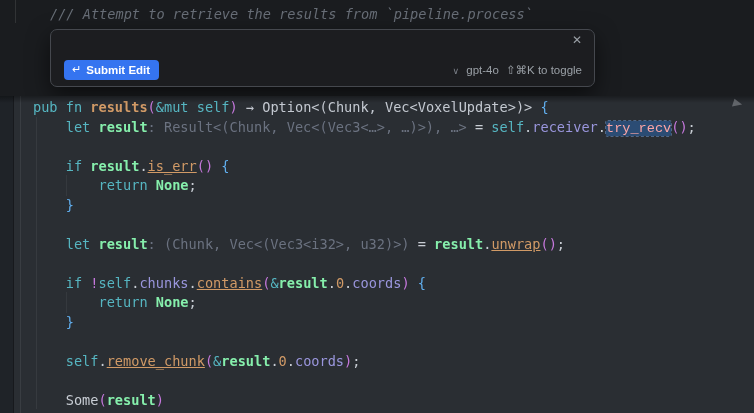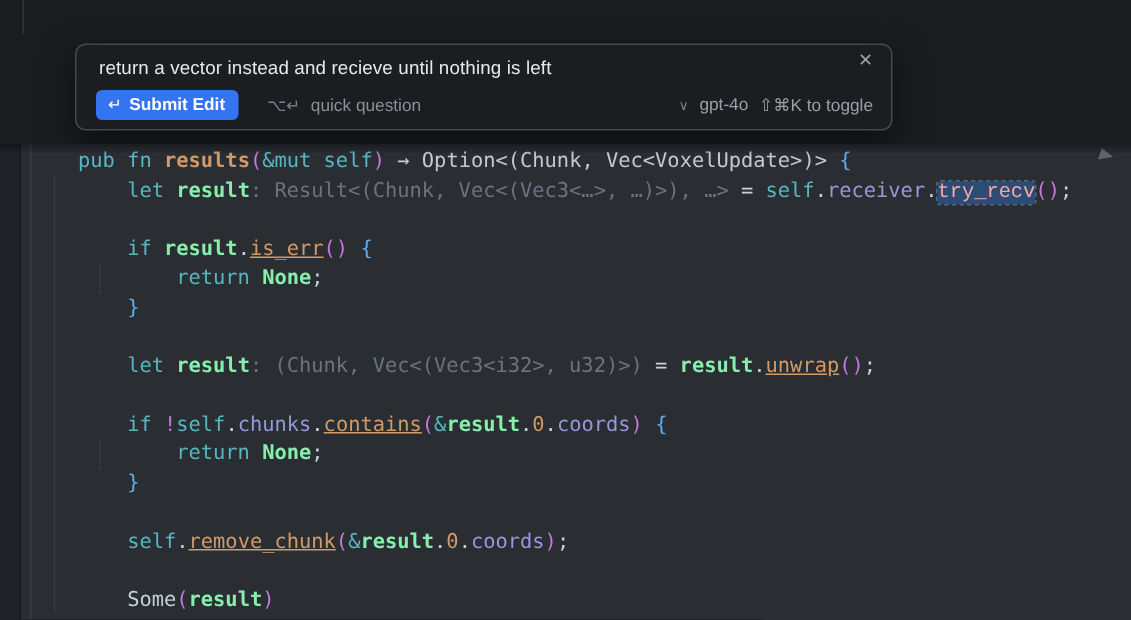--- a/index.html
+++ b/index.html
@@ -59,21 +59,21 @@
   .g-main{left:20px;top:0;height:100%;}
   .g-body{left:36px;top:21px;height:292px;background:rgba(255,255,255,0.06);}
   .g-if1{left:66px;top:79px;height:21px;background:rgba(255,255,255,0.055);}
   .g-if2{left:66px;top:196px;height:21px;background:rgba(255,255,255,0.055);}
 
   .code{
     position:absolute;left:0;top:2px;width:100%;
     font-family:"DejaVu Sans Mono","Liberation Mono",monospace;
     font-size:13.6px;line-height:19.5px;white-space:pre;
   }
-  .code-line{height:19.5px;padding-left:52px;}
+  .code-line{height:19.5px;padding-left:33px;}
 
   .tk-kw{color:#56b6c2;}
   .tk-fn{color:#d19a66;font-weight:700;}
   .tk-mt{color:#d19a66;text-decoration:underline;}
   .tk-fd{color:#9a96dd;}
   .tk-var{color:#86efac;font-weight:700;}
   .tk-pl{color:#c9ced5;}
   .tk-ty{color:#c4c9d1;}
   .tk-in{color:#6b7280;}
   .tk-pn{color:#c678dd;}
@@ -92,33 +92,29 @@
     transform:rotate(18deg);
   }
 </style>
 </head>
 <body>
 
 <div class="screen">
 
   <div class="top-area">
     <div class="top-guide"></div>
+    <div class="comment-line">/// Attempt to retrieve the results from `pipeline.process`</div>
   </div>
 
   <div class="popup">
-    <div class="prompt">return a vector instead and recieve until nothing is left</div>
     <div class="close">✕</div>
     <div class="row">
       <span class="btn-submit">
         <span class="k">↵</span>
         <span>Submit Edit</span>
-      </span>
-      <span class="hint">
-        <span class="k">⌥↵</span>
-        <span>quick question</span>
       </span>
       <span class="spacer"></span>
       <span class="model">
         <span class="chev">∨</span>
         <span>gpt-4o</span>
       </span>
       <span class="toggle">⇧⌘K to toggle</span>
     </div>
   </div>
 

